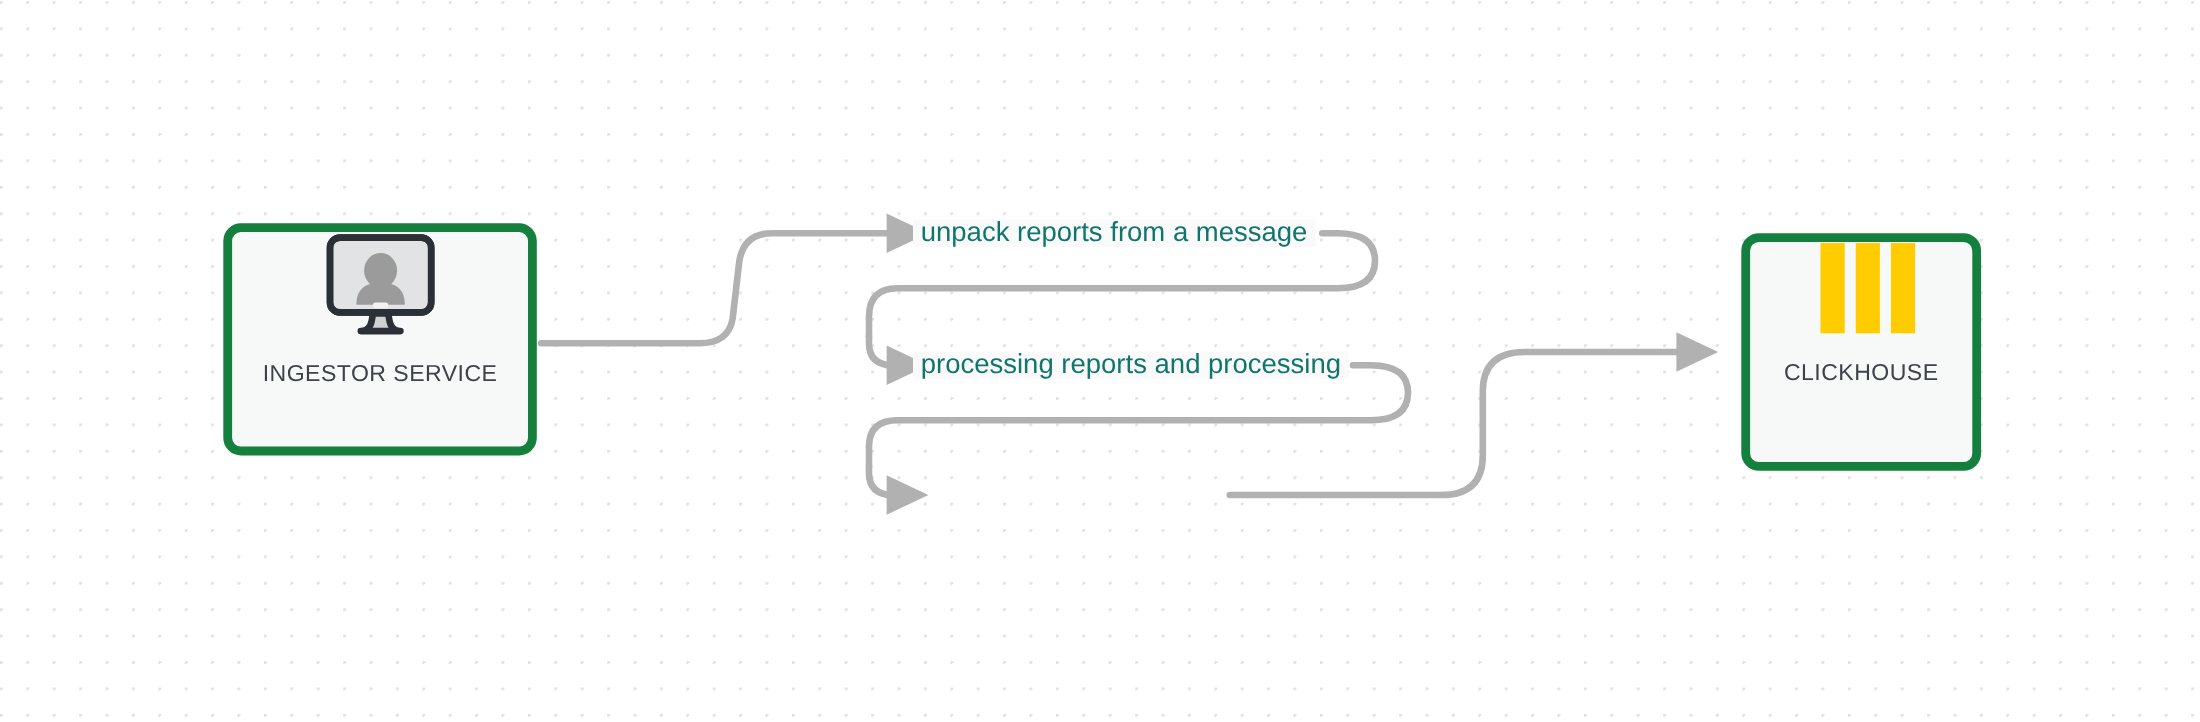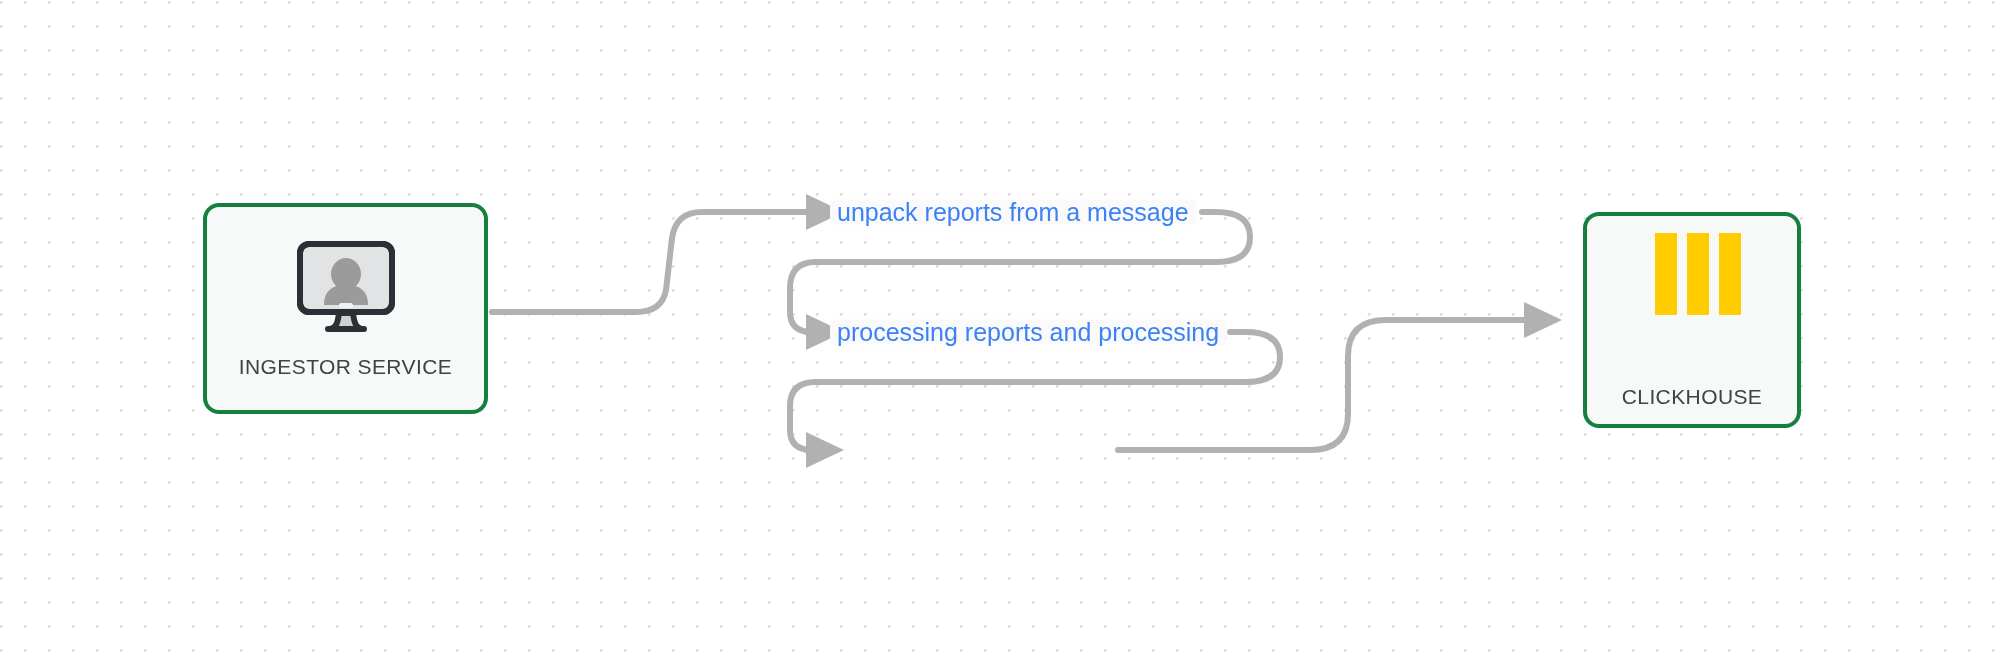--- a/index.html
+++ b/index.html
@@ -42,55 +42,53 @@
     stroke-linecap: round;
     stroke-linejoin: round;
   }
   .edge-arrow {
     fill: #b1b1b1;
   }
   
   .node {
     position: absolute;
     background: #f7f9f9;
-    border: 4px solid #15803d;
+    border: 8px solid #15803d;
     border-radius: 16px;
     display: flex;
     flex-direction: column;
     align-items: center;
-    justify-content: center;
   }
   #node-ingestor {
     left: 203px;
     top: 203px;
     width: 285px;
     height: 211px;
   }
   #node-clickhouse {
     left: 1583px;
     top: 212px;
     width: 218px;
     height: 216px;
-    gap: 47px;
   }
   .node-label {
     font-size: 21px;
     letter-spacing: 0.4px;
     color: #3d4349;
     text-align: center;
     white-space: nowrap;
   }
   #node-ingestor .node-label { margin-top: 16px; }
   #node-clickhouse .node-label { margin-top: 18px; }
   .node-icon { display: block; }
   
   .edge-label {
     position: absolute;
     font-size: 25px;
-    color: #3b82f6;
+    color: #0f766e;
     white-space: nowrap;
     background: #fafafa;
     padding: 0 7px;
     line-height: 1;
     transform: translateY(-50%);
   }
   #edge-label-1 { left: 830px; top: 212px; }
   #edge-label-2 { left: 830px; top: 332px; }
   #edge-label-3 { left: 830px; top: 450px; }
 </style>

